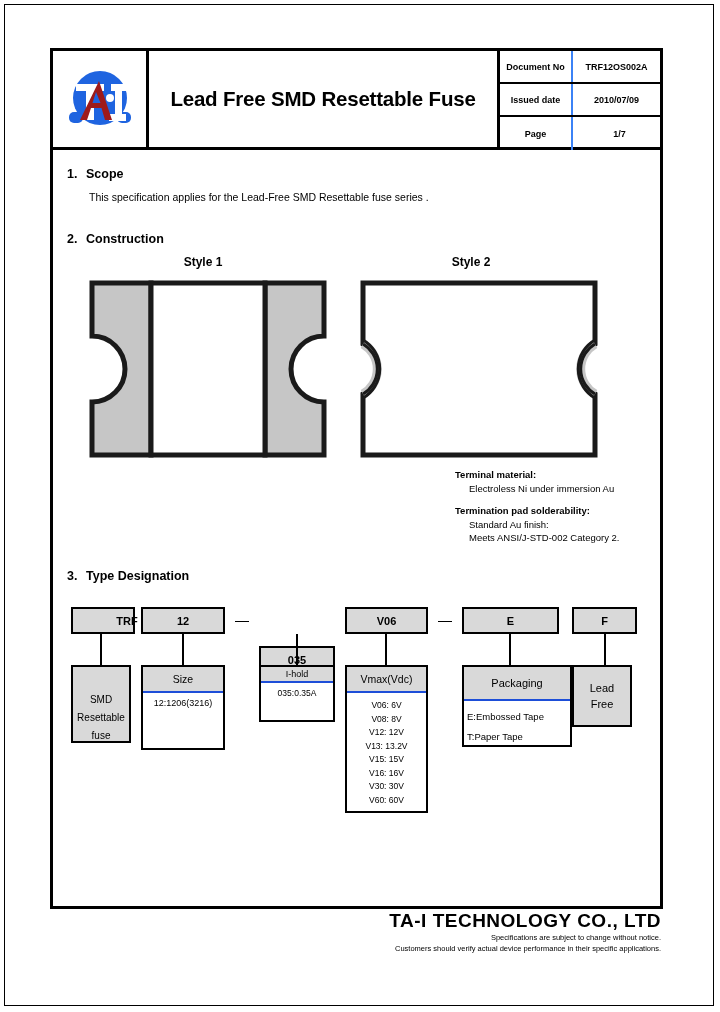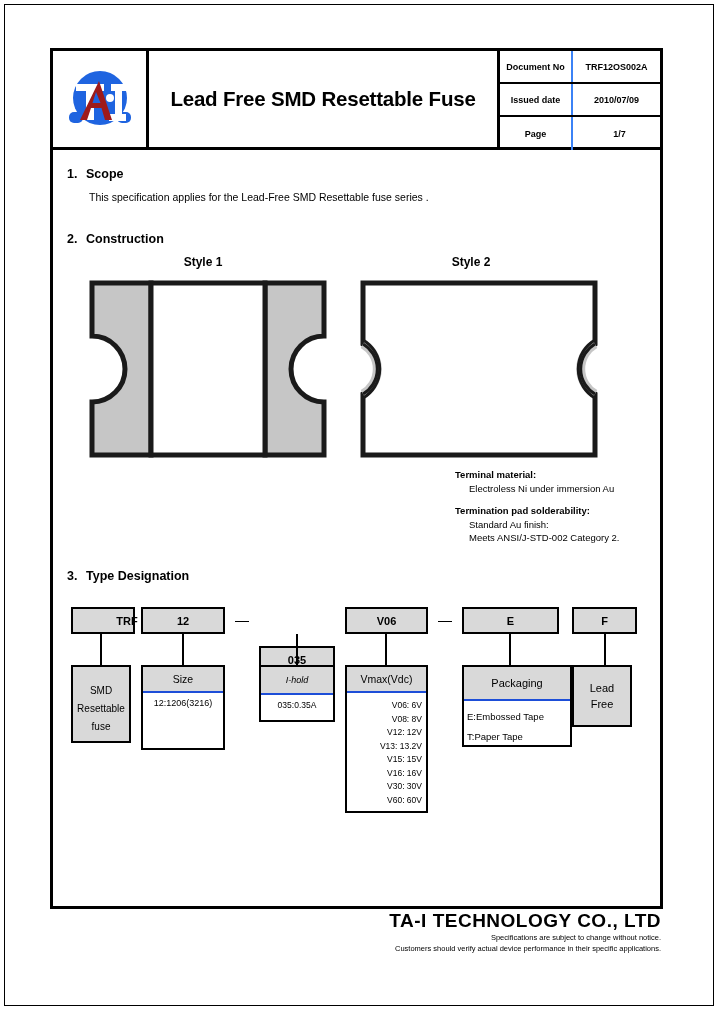--- a/index.html
+++ b/index.html
@@ -191,21 +191,21 @@
     font-size: 10.5px;
     line-height: 14px;
   }
   .desc-head.bordered { border-bottom: 2px solid #1d4ed8; text-align: center; }
   .desc-body {
     box-sizing: border-box;
     font-size: 9px;
     padding: 5px 4px 0 4px;
   }
   .desc-body.center { text-align: center; }
-  .vmax-line { line-height: 13.5px; font-size: 8.5px; text-align: right; }
+  .vmax-line { line-height: 13.5px; font-size: 8.5px; text-align: center; }
   .pack-line { line-height: 20px; font-size: 9.5px; }
 
   
   #footer {
     position: absolute;
     left: 50px;
     top: 910px;
     width: 613px;
     text-align: right;
   }
@@ -346,34 +346,34 @@
       <div class="code-box" style="left:519px; top:457px; width:65px;">F</div>
 
       <div class="vline" style="left:47px;  top:484px; height:31px;"></div>
       <div class="vline" style="left:129px; top:484px; height:31px;"></div>
       <div class="vline" style="left:243px; top:484px; height:31px;"></div>
       <div class="vline" style="left:332px; top:484px; height:31px;"></div>
       <div class="vline" style="left:456px; top:484px; height:31px;"></div>
       <div class="vline" style="left:551px; top:484px; height:31px;"></div>
 
       <div class="desc-box" style="left:18px; top:515px; width:60px; height:78px; background:#d9d9d9;">
-        <div style="padding-top:15px; text-align:center; font-size:10px; line-height:18px;">
+        <div style="padding-top:24px; text-align:center; font-size:10px; line-height:18px;">
           <div>SMD</div>
           <div>Resettable</div>
           <div>fuse</div>
         </div>
       </div>
 
       <div class="desc-box" style="left:88px; top:515px; width:84px; height:85px;">
         <div class="desc-head bordered" style="height:26px;">Size</div>
         <div class="desc-body center">12:1206(3216)</div>
       </div>
 
       <div class="desc-box" style="left:206px; top:515px; width:76px; height:57px;">
-        <div class="desc-head bordered" style="height:28px; font-size:9px;font-style:italic;">I-hold</div>
+        <div class="desc-head bordered" style="height:16px; font-size:9px;">I-hold</div>
         <div class="desc-body center" style="font-size:8.5px;">035:0.35A</div>
       </div>
 
       <div class="desc-box" style="left:292px; top:515px; width:83px; height:148px;">
         <div class="desc-head bordered" style="height:26px;">Vmax(Vdc)</div>
         <div class="desc-body" style="padding-top:6px;">
           <div class="vmax-line">V06: 6V</div>
           <div class="vmax-line">V08: 8V</div>
           <div class="vmax-line">V12: 12V</div>
           <div class="vmax-line">V13: 13.2V</div>

